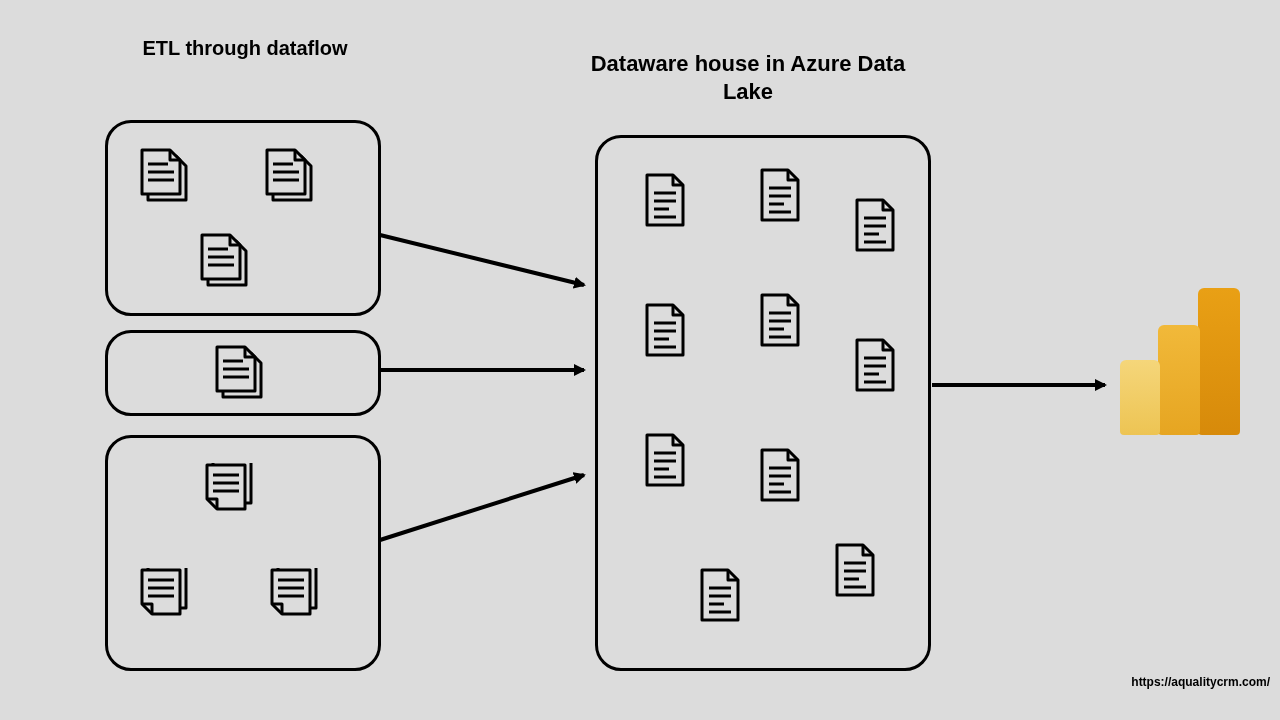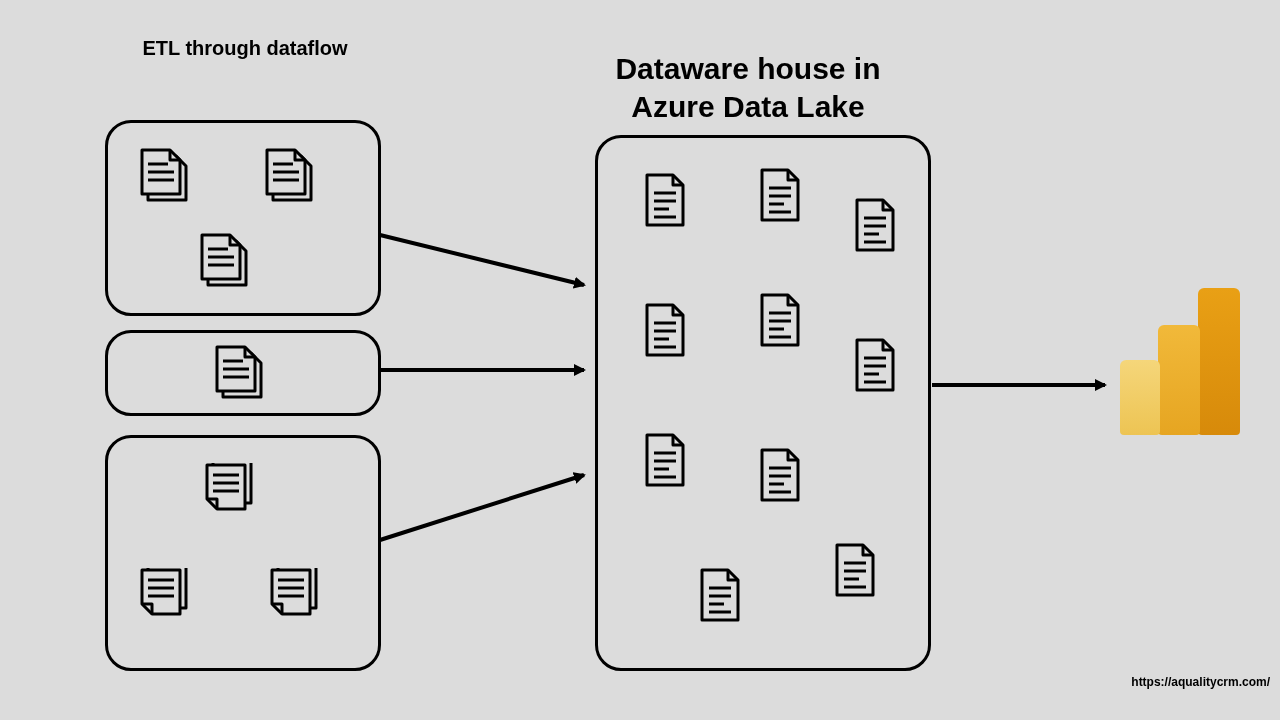--- a/index.html
+++ b/index.html
@@ -26,21 +26,21 @@
   .title-left {
     left: 120px;
     top: 36px;
     width: 250px;
     font-size: 20px;
   }
   .title-mid {
     left: 588px;
     top: 50px;
     width: 320px;
-    font-size: 30px;
+    font-size: 22px;
   }
   .footer-link {
     left: 970px;
     top: 675px;
     width: 300px;
     font-size: 12px;
     font-weight: 700;
     text-align: right;
   }
   .box {

